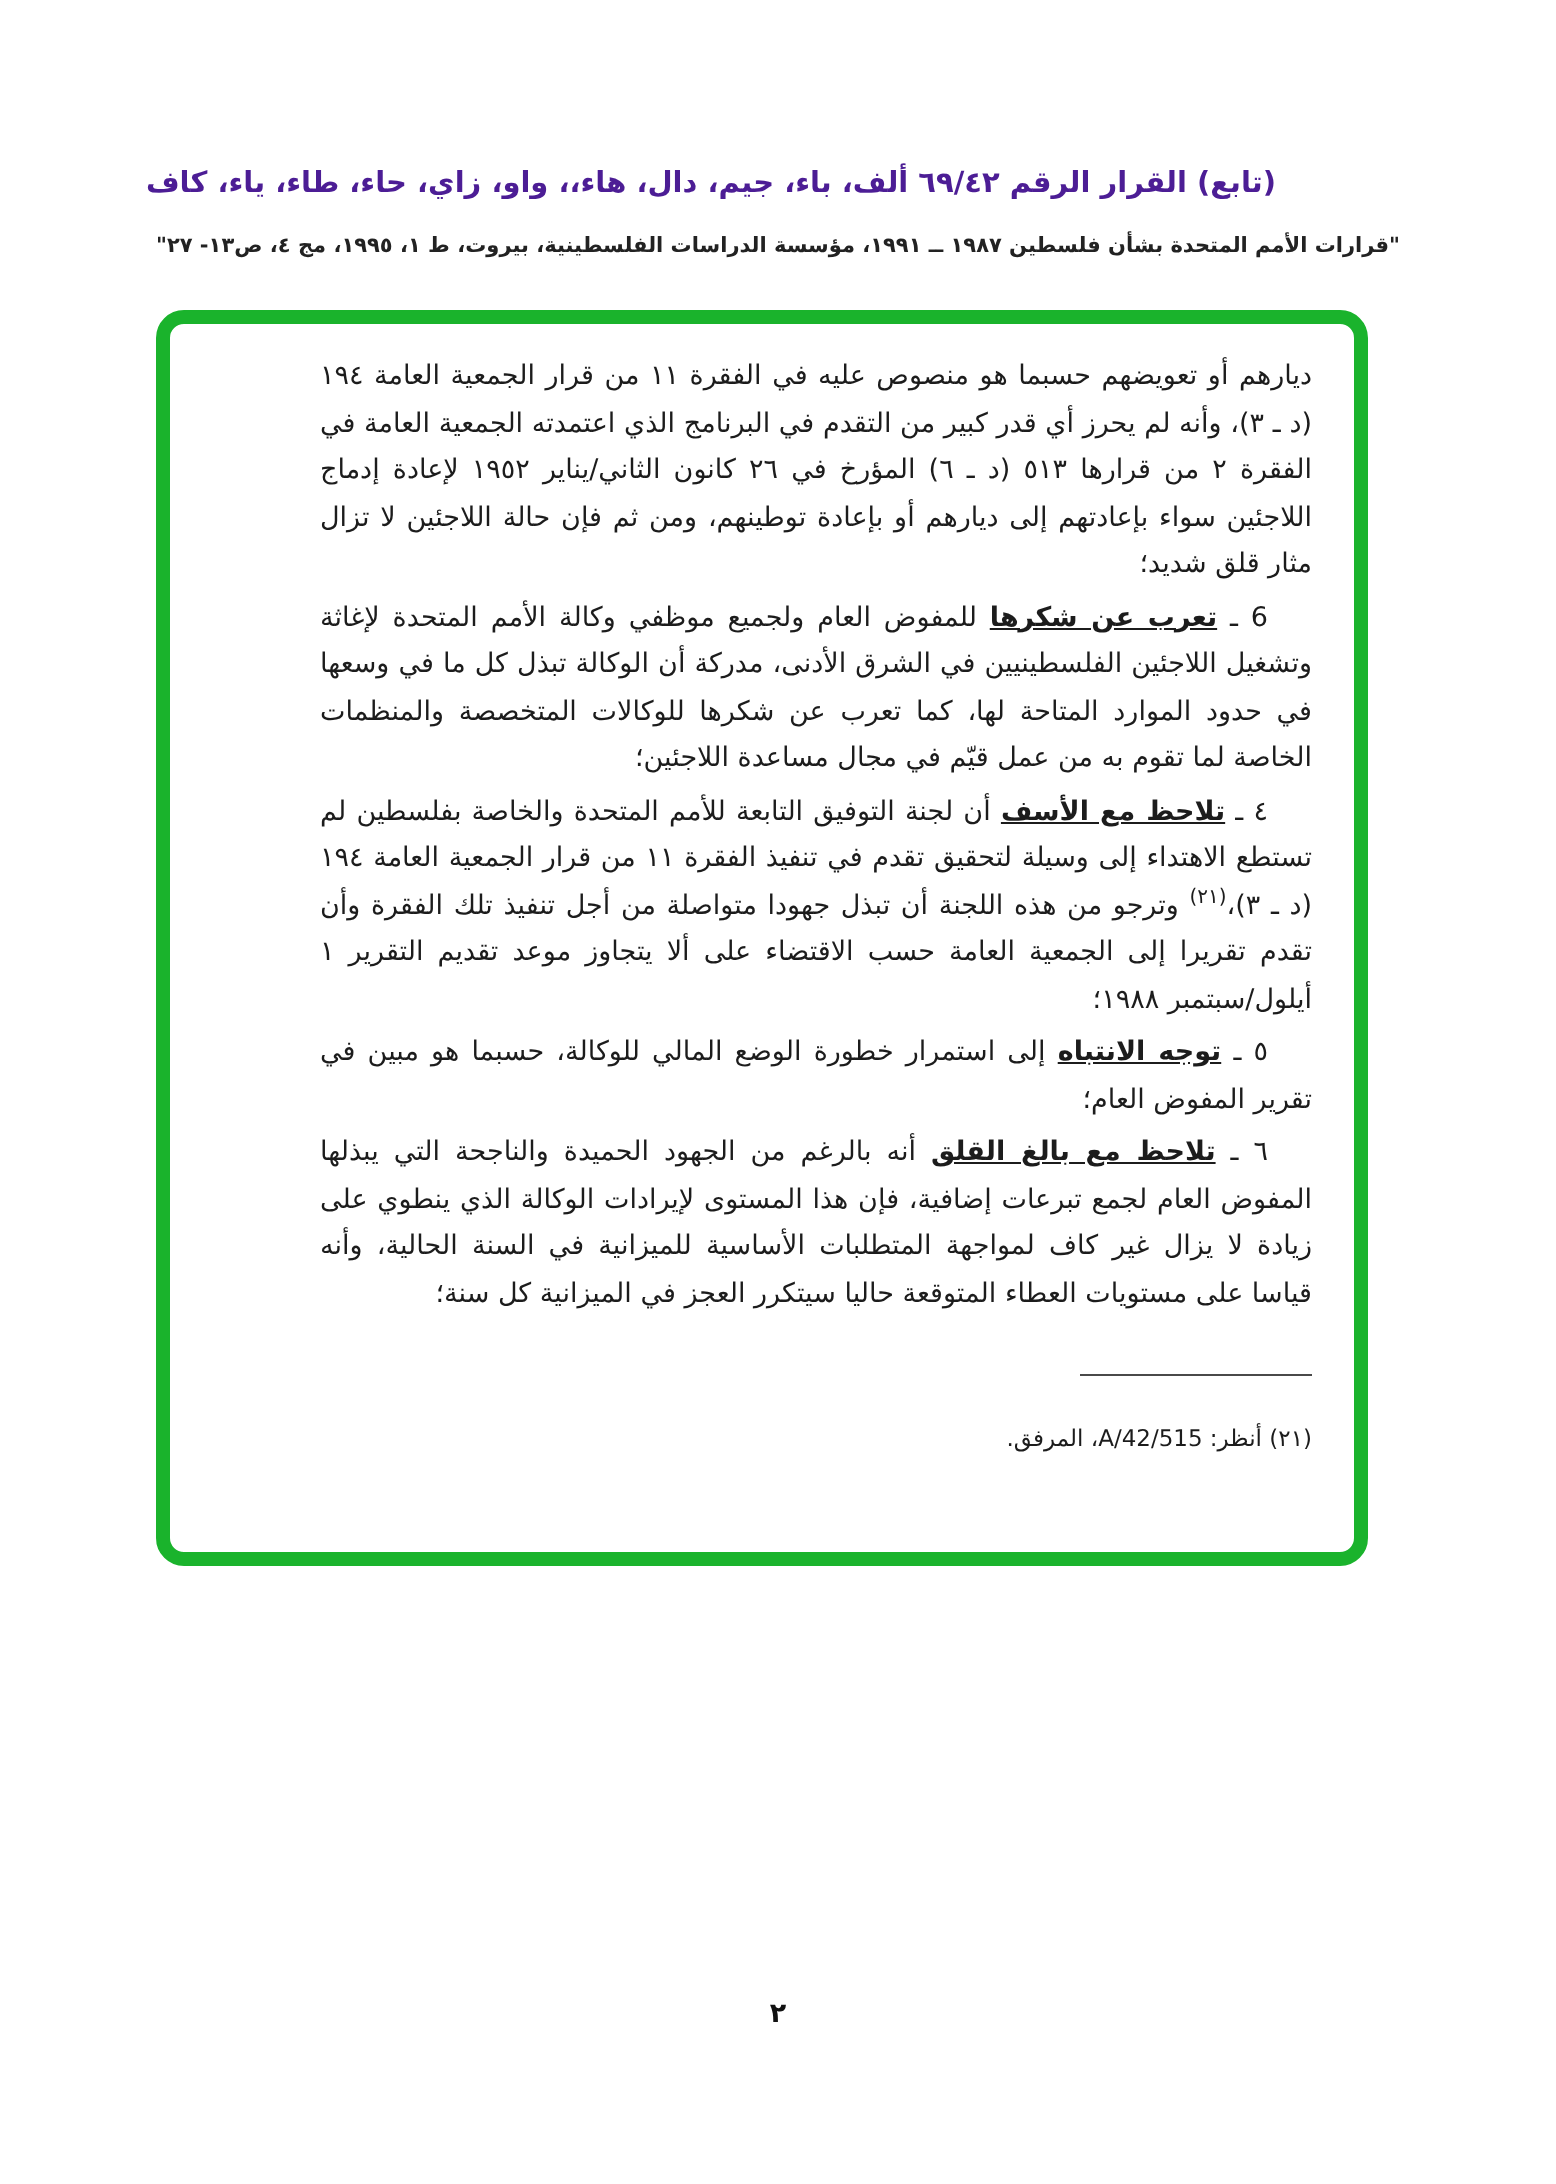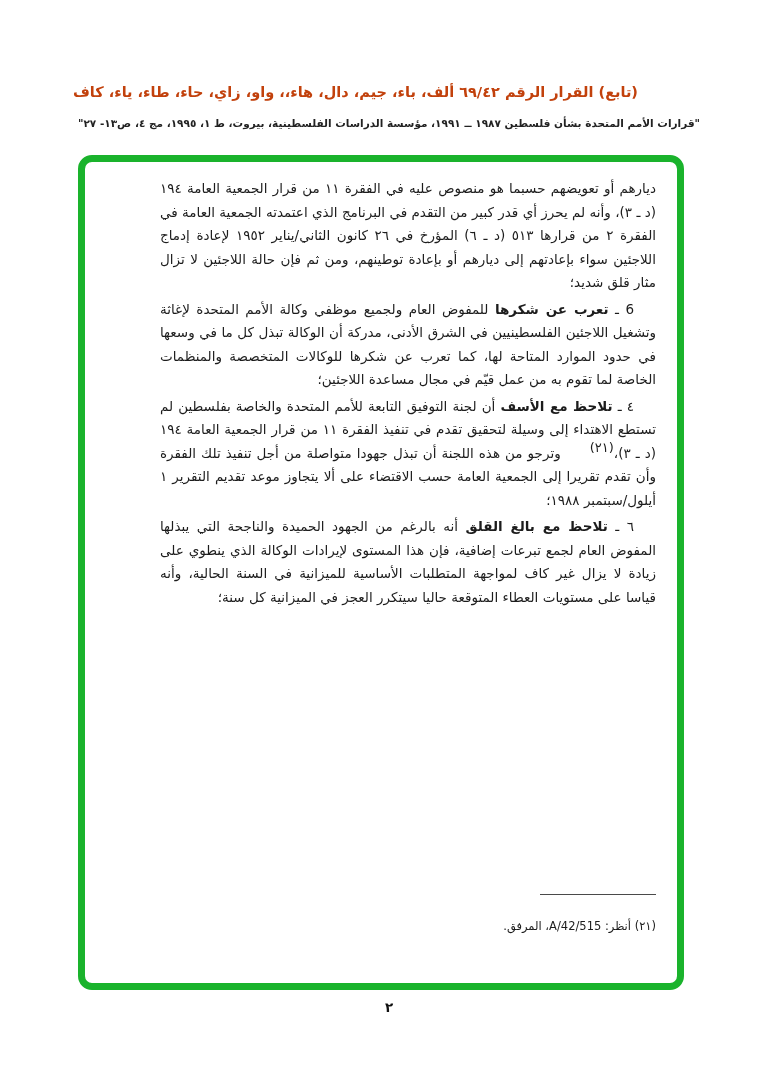--- a/index.html
+++ b/index.html
@@ -10,33 +10,33 @@
     font-family:"DejaVu Sans", sans-serif;
     color:#1b1b1b;
     overflow:hidden;
   }
 
   
   .header-title {
     position:absolute; top:84px; left:0; width:711px;
     text-align:center; direction:rtl;
     font-weight:bold; font-size:14.5px; letter-spacing:0.2px;
-    color:#c2410c;
+    color:#4c1d95;
   }
   .header-source {
     position:absolute; top:117px; left:0; width:778px;
     text-align:center; direction:rtl;
     font-weight:bold; font-size:10.5px;
     color:#222;
   }
 
   
   .green-box {
     position:absolute; left:78px; top:155px;
-    width:606px; height:835px;
+    width:606px; height:628px;
     box-sizing:border-box;
     border:7px solid #1ab32c;
     border-radius:14px;
     background:#ffffff;
   }
   .box-inner {
     position:absolute; top:0; left:0; right:0; bottom:0;
     padding:15px 21px 0 75px;
     direction:rtl;
   }
@@ -44,22 +44,22 @@
   
   .body-text {
     direction:rtl;
     text-align:justify;
     font-size:13.5px;
     line-height:23.5px;
     color:#1c1c1c;
   }
   .para { margin:0 0 3px 0; }
   .para.numbered { text-indent:22px; }
-  .para b { font-weight:bold; }
-  .para sup { font-size:13px; line-height:0;margin-left:24px; }
+  .para b { font-weight:bold;text-decoration:underline; }
+  .para sup { font-size:10px; line-height:0; }
 
   
   .footnote-area {
     position:absolute;
     right:21px; left:75px; bottom:50px;
     direction:rtl;
   }
   .footnote-rule {
     width:116px; height:0;
     border-top:1px solid #4a4a4a;
@@ -87,20 +87,21 @@
   <div class="box-inner">
 
     <div class="body-text">
       <p class="para"><span></span><b></b><span>ديارهم أو تعويضهم حسبما هو منصوص عليه في الفقرة ١١ من قرار الجمعية العامة ١٩٤ (د ـ ٣)، وأنه لم يحرز أي قدر كبير من التقدم في البرنامج الذي اعتمدته الجمعية العامة في الفقرة ٢ من قرارها ٥١٣ (د ـ ٦) المؤرخ في ٢٦ كانون الثاني/يناير ١٩٥٢ لإعادة إدماج اللاجئين سواء بإعادتهم إلى ديارهم أو بإعادة توطينهم، ومن ثم فإن حالة اللاجئين لا تزال مثار قلق شديد؛</span><sup></sup><span></span></p>
 
       <p class="para numbered"><span>6 ـ </span><b>تعرب عن شكرها</b><span> للمفوض العام ولجميع موظفي وكالة الأمم المتحدة لإغاثة وتشغيل اللاجئين الفلسطينيين في الشرق الأدنى، مدركة أن الوكالة تبذل كل ما في وسعها في حدود الموارد المتاحة لها، كما تعرب عن شكرها للوكالات المتخصصة والمنظمات الخاصة لما تقوم به من عمل قيّم في مجال مساعدة اللاجئين؛</span><sup></sup><span></span></p>
 
 
       <p class="para numbered"><span>٤ ـ </span><b>تلاحظ مع الأسف</b><span> أن لجنة التوفيق التابعة للأمم المتحدة والخاصة بفلسطين لم تستطع الاهتداء إلى وسيلة لتحقيق تقدم في تنفيذ الفقرة ١١ من قرار الجمعية العامة ١٩٤ (د ـ ٣)،</span><sup>(٢١)</sup><span> وترجو من هذه اللجنة أن تبذل جهودا متواصلة من أجل تنفيذ تلك الفقرة وأن تقدم تقريرا إلى الجمعية العامة حسب الاقتضاء على ألا يتجاوز موعد تقديم التقرير ١ أيلول/سبتمبر ١٩٨٨؛</span></p>
 
+      <p class="para numbered"><span>٥ ـ </span><b>توجه الانتباه</b><span> إلى استمرار خطورة الوضع المالي للوكالة، حسبما هو مبين في تقرير المفوض العام؛</span><sup></sup><span></span></p>
 
       <p class="para numbered"><span>٦ ـ </span><b>تلاحظ مع بالغ القلق</b><span> أنه بالرغم من الجهود الحميدة والناجحة التي يبذلها المفوض العام لجمع تبرعات إضافية، فإن هذا المستوى لإيرادات الوكالة الذي ينطوي على زيادة لا يزال غير كاف لمواجهة المتطلبات الأساسية للميزانية في السنة الحالية، وأنه قياسا على مستويات العطاء المتوقعة حاليا سيتكرر العجز في الميزانية كل سنة؛</span><sup></sup><span></span></p>
     </div>
 
     <div class="footnote-area">
       <div class="footnote-rule"></div>
       <div class="footnote-text">(٢١) أنظر: A/42/515، المرفق.</div>
     </div>
 
   </div>

